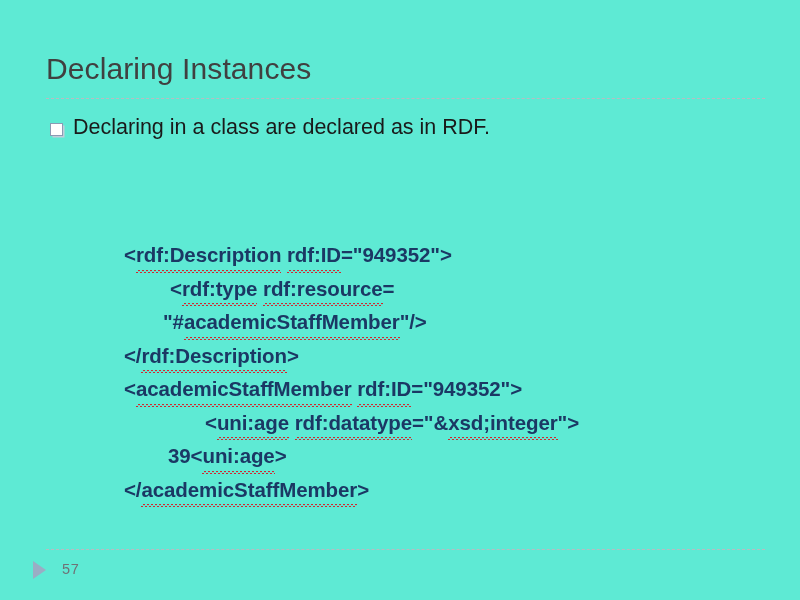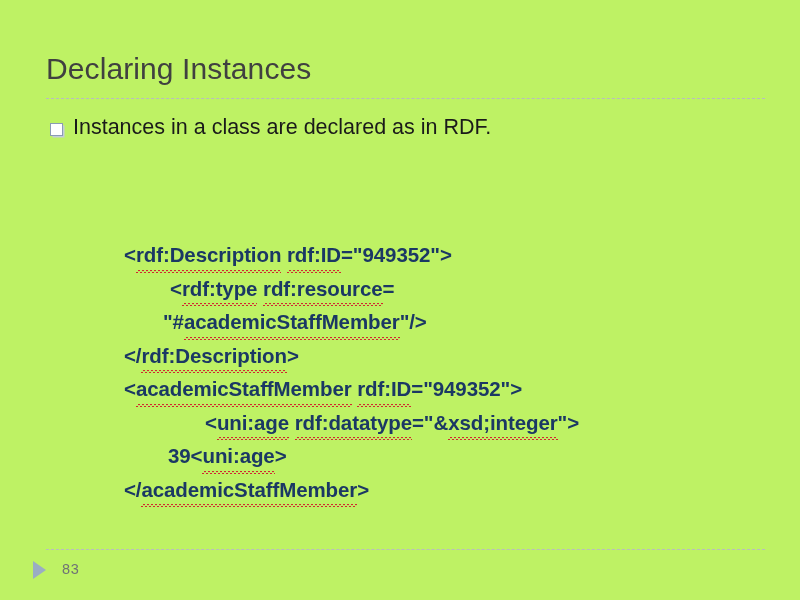--- a/index.html
+++ b/index.html
@@ -11,21 +11,21 @@
     height: 600px;
     background: #ffffff;
     font-family: "Liberation Sans", sans-serif;
     overflow: hidden;
     position: relative;
   }
 
   .slide {
     position: absolute;
     inset: 0;
-    background: #bef264;
+    background: #5eead4;
   }
 
   
   .title {
     position: absolute;
     left: 46px;
     top: 52px;
     font-size: 30px;
     font-weight: 400;
     color: #404040;
@@ -131,22 +131,22 @@
 <body>
 
 <div class="slide">
 
   <div class="title">Declaring Instances</div>
 
   <div class="title-rule"></div>
 
   <div class="bullet-row">
     <span class="bullet-marker"></span>
-    <span class="bullet-text">Instances in a class are declared as in RDF.</span>
+    <span class="bullet-text">Declaring in a class are declared as in RDF.</span>
   </div>
 
   <div class="code-block" id="code-block"><span class="code-line" style="padding-left: 0px;">&lt;<span class="sq">rdf:Description</span> <span class="sq">rdf:ID</span>="949352"&gt;</span><span class="code-line" style="padding-left: 46px;">&lt;<span class="sq">rdf:type</span> <span class="sq">rdf:resource</span>=</span><span class="code-line" style="padding-left: 39px;">"#<span class="sq">academicStaffMember</span>"/&gt;</span><span class="code-line" style="padding-left: 0px;">&lt;/<span class="sq">rdf:Description</span>&gt;</span><span class="code-line" style="padding-left: 0px;">&lt;<span class="sq">academicStaffMember</span> <span class="sq">rdf:ID</span>="949352"&gt;</span><span class="code-line" style="padding-left: 81px;">&lt;<span class="sq">uni:age</span> <span class="sq">rdf:datatype</span>="&amp;<span class="sq">xsd;integer</span>"&gt;</span><span class="code-line" style="padding-left: 44px;">39&lt;<span class="sq">uni:age</span>&gt;</span><span class="code-line" style="padding-left: 0px;">&lt;/<span class="sq">academicStaffMember</span>&gt;</span></div>
 
   <div class="footer-rule"></div>
   <div class="footer-tri"></div>
-  <div class="page-number">83</div>
+  <div class="page-number">57</div>
 
 </div>
 
 </body></html>

